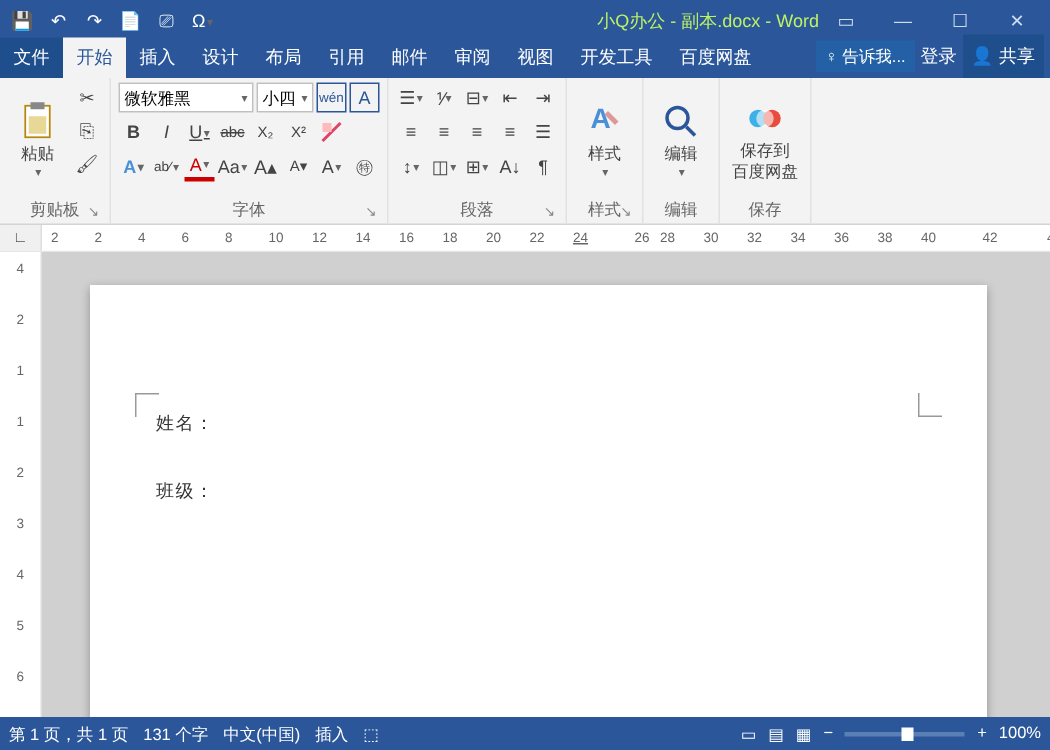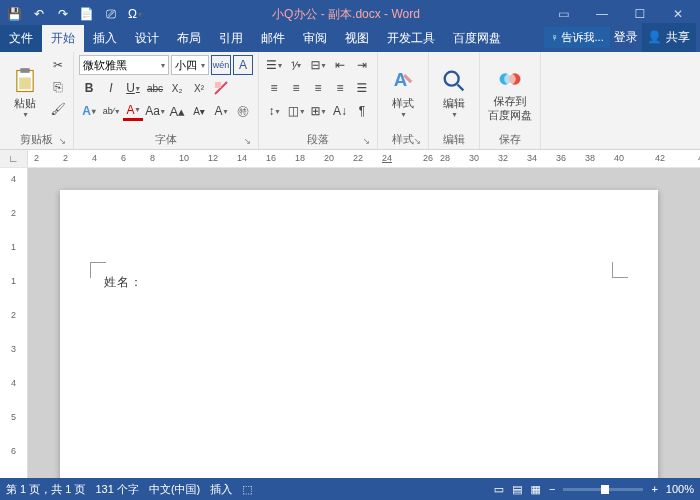--- a/index.html
+++ b/index.html
@@ -1,20 +1,20 @@
 <!DOCTYPE html>
 <html><head>
 <meta charset="utf-8">
 <style>
 *{box-sizing:border-box;margin:0;padding:0;font-family:"Microsoft YaHei",sans-serif}
 body{width:700px;height:500px;overflow:hidden;background:#fff;font-size:12px}
 .titlebar{height:28px;background:#2b579a;color:#fff;display:flex;align-items:center;padding:0 4px}
 .qat{display:flex;gap:2px}
 .qat-btn{width:22px;height:22px;display:flex;align-items:center;justify-content:center;color:#fff;cursor:pointer}
-.title{flex:1;text-align:center;font-size:12px;color:#fca5a5}
+.title{flex:1;text-align:right;font-size:12px;color:#bef264}
 .winctrl{display:flex;gap:2px}
 .winctrl div{width:36px;height:22px;display:flex;align-items:center;justify-content:center;cursor:pointer;color:#cde}
 .tabs{height:24px;background:#2b579a;display:flex;align-items:flex-end;color:#fff;font-size:12px}
 .tab{padding:5px 9px;cursor:pointer;white-space:nowrap}
 .tab.active{background:#f3f3f3;color:#2b579a}
 .tabs-right{margin-left:auto;display:flex;align-items:center;gap:4px;padding-right:4px}
 .tell{background:#2360a5;padding:3px 6px;font-size:11px}
 .share{background:#1e4e8c;padding:6px 6px}
 .ribbon{height:98px;background:#f3f3f3;border-bottom:1px solid #d4d4d4;display:flex}
 .group{border-right:1px solid #e1e1e1;padding:3px 5px 1px;display:flex;flex-direction:column}
@@ -297,20 +297,21 @@
       <span style="top: 176px;">3</span>
       <span style="top: 210px;">4</span>
       <span style="top: 244px;">5</span>
       <span style="top: 278px;">6</span>
     </div>
   <div class="page-wrap">
     <div class="page">
       <div class="corner tl"></div>
       <div class="corner tr"></div>
       <div class="docline">姓名：</div>
+      <div class="docline">班级：</div>
     </div>
   </div>
 </div>
 
 <div class="status">
   <span>第 1 页，共 1 页</span>
   <span>131 个字</span>
   <span>中文(中国)</span>
   <span>插入</span>
   <span>⬚</span>

